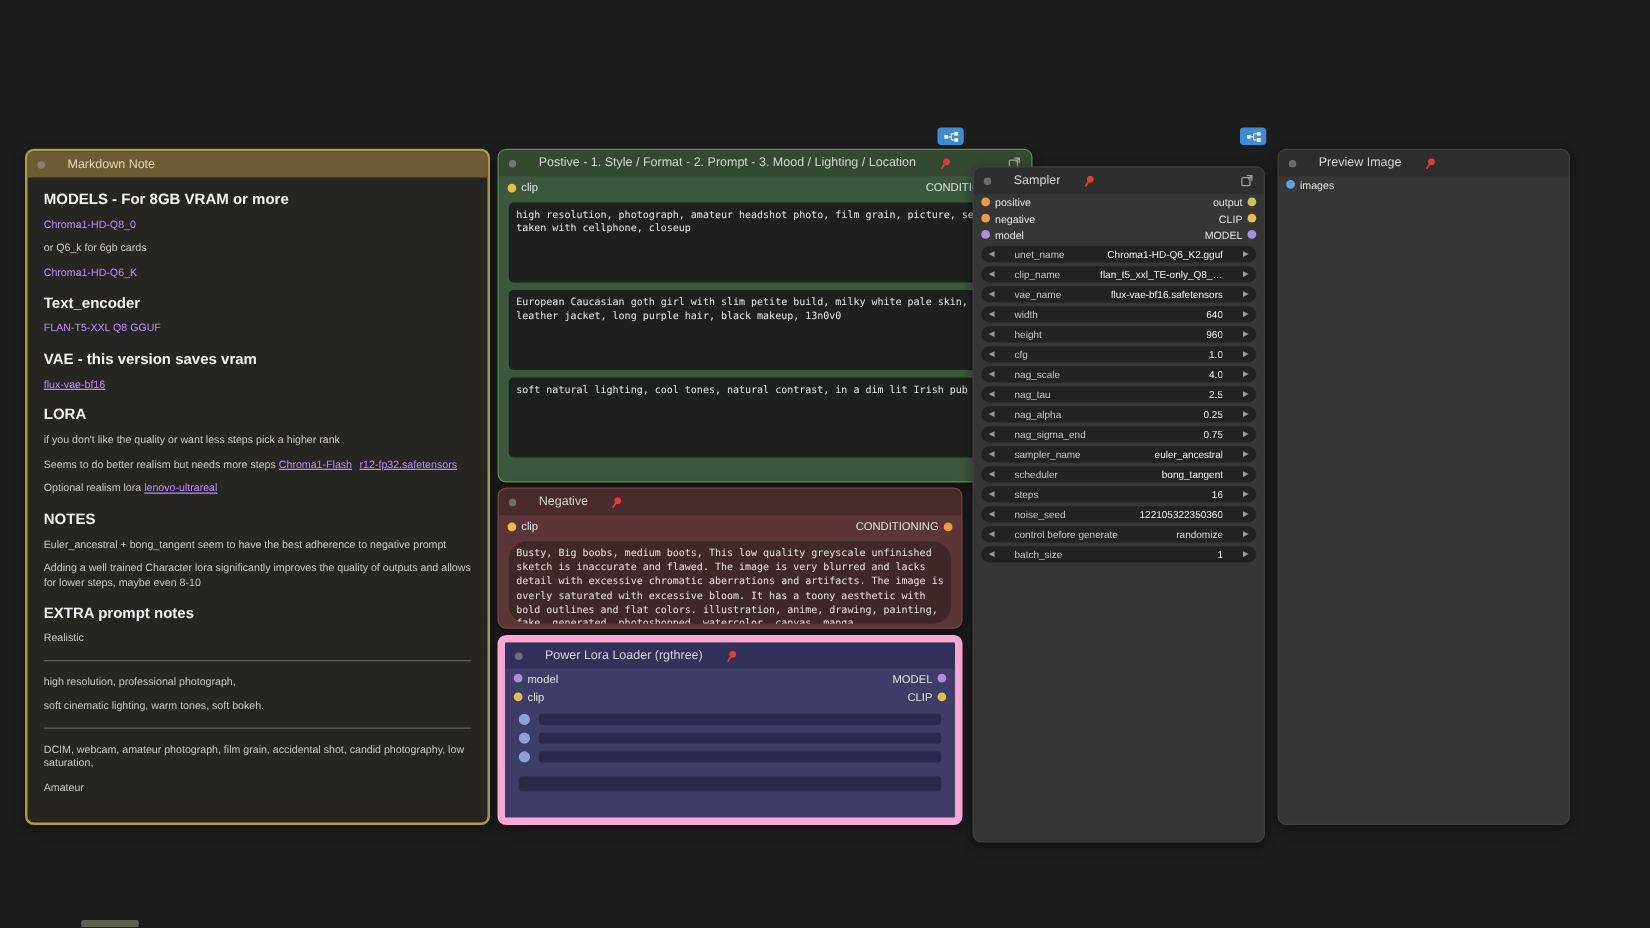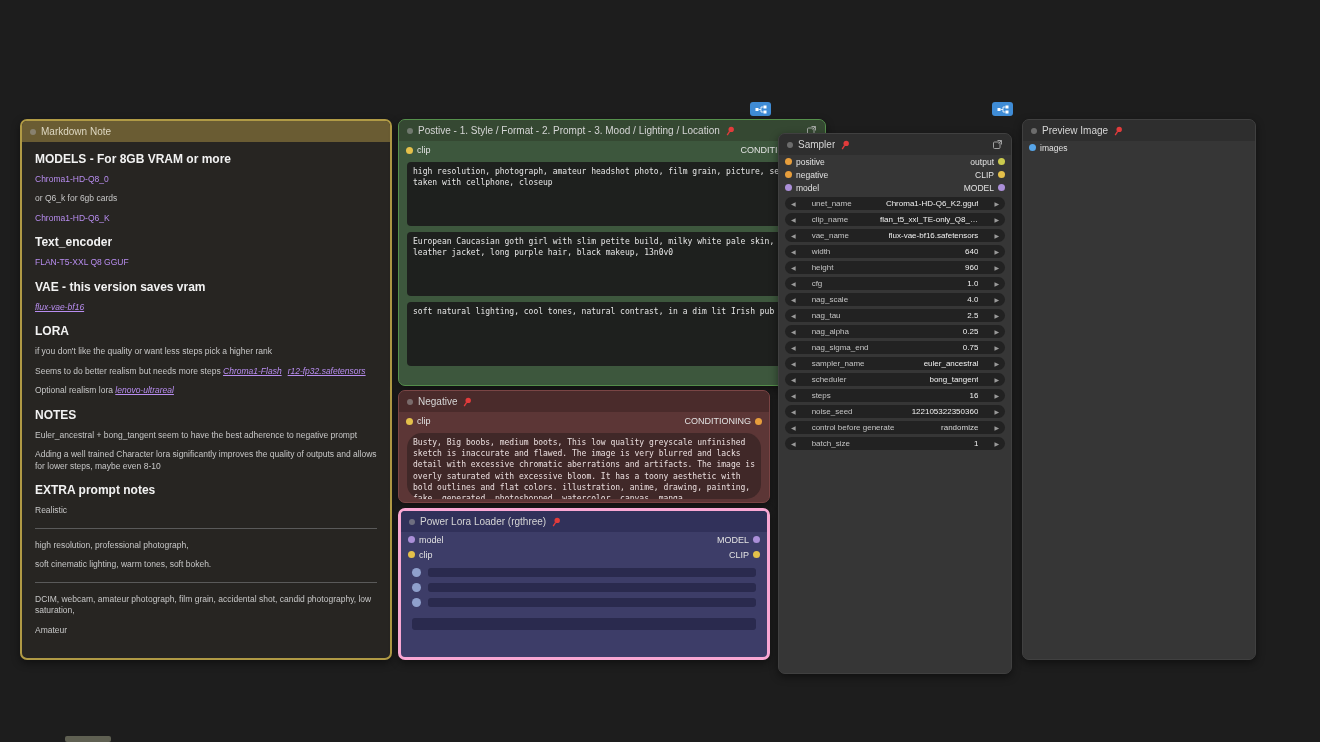--- a/index.html
+++ b/index.html
@@ -2,35 +2,35 @@
 <html style="--canvas-bg: #1d1d1d; --note-border: #b09a45; --note-header: #6a5c33; --note-body: #272522; --link-purple: #b88df0; --positive-border: #55904c; --positive-header: #354832; --positive-body: #3d573d; --prompt-bg: #1e201e; --negative-border: #7a4545; --negative-header: #4a2b2b; --negative-body: #5c3636; --negative-prompt-bg: #402828; --lora-header: #31315a; --lora-body: #3d3d68; --lora-bar: #2a2a4e; --lora-toggle: #8fa0cc; --node-header: #2e2e2e; --node-body: #363636; --widget-bg: #222222; --clip-yellow: #e4c04a; --conditioning-orange: #e79e3c; --model-purple: #ab8fd8; --image-blue: #57a5e8; --output-yellow: #caca4e; --badge-blue: #3f8cd6; --pin-red: #e23b3b;"><head>
 <meta charset="utf-8">
 <style>
   * { box-sizing: border-box; margin: 0; padding: 0; }
   html,body { width:1320px; height:742px; background:#1d1d1d; }
   body { font-family:"Liberation Sans","DejaVu Sans",sans-serif; }
 
   .canvas { position:relative; width:1320px; height:742px; background:var(--canvas-bg,#1d1d1d); overflow:hidden; }
 
   .node { position:absolute; border-radius:7px; box-shadow:0 3px 9px rgba(0,0,0,.45); overflow:hidden; }
-  .node-title { height:21px; display:flex; align-items:center; gap:5px; padding:0 8px; font-size:10px; color:#d5d5d5; }
+  .node-title { height:21px; display:flex; align-items:center; gap:18px; padding:0 8px; font-size:10px; color:#d5d5d5; }
   .collapse-dot { width:6px; height:6px; border-radius:50%; background:#a0a0a0; opacity:.55; flex:none; }
   .title-text { white-space:nowrap; overflow:hidden; text-overflow:ellipsis; }
   .title-spacer { flex:1; }
   .pin-icon { width:10px; height:10px; flex:none; }
   .expand-icon { width:11px; height:11px; flex:none; opacity:.8; cursor:pointer; }
 
   
   .note-node { left:20px; top:119px; width:372px; height:541px; background:var(--note-body,#272522); border:2px solid var(--note-border,#b09a45); }
   .note-node .node-title { background:var(--note-header,#6a5c33); color:#ded8c2; }
   .note-body { padding:4px 13px 0; height:calc(100% - 21px); overflow:hidden; }
   .note-body h2 { font-size:12px; font-weight:bold; color:#f2f2f2; margin:11px 0 2px; }
   .note-body p { font-size:8.5px; color:#c7c7c7; margin:8px 0; line-height:1.35; }
   .note-body a { color:var(--link-purple,#b88df0); text-decoration:none; cursor:pointer; }
-  .note-body a.u { text-decoration:underline;font-style:italic; }
+  .note-body a.u { text-decoration:underline; }
   .note-body a.sp { margin-left:6px; }
   .note-body hr { border:none; border-top:1px solid #5a5a5a; margin:11px 0; }
 
   
   .slot-row { display:flex; justify-content:space-between; align-items:center; padding:0 7px; height:18px; font-size:9px; color:#e2e2e2; }
   .slot { display:flex; align-items:center; gap:4px; }
   .dot { width:7px; height:7px; border-radius:50%; flex:none; }
   .dot.clip { background:var(--clip-yellow,#e4c04a); }
   .dot.cond { background:var(--conditioning-orange,#e79e3c); }
   .dot.model { background:var(--model-purple,#ab8fd8); }
@@ -41,21 +41,21 @@
   .positive-node { left:398px; top:119px; width:428px; height:267px; background:var(--positive-body,#3d573d); border:1px solid var(--positive-border,#55904c); }
   .positive-node .node-title { background:var(--positive-header,#354832); }
   .prompt-box { margin:3px 8px 6px; height:64px; background:var(--prompt-bg,#1e201e); border-radius:4px; padding:4px 6px; font-family:"DejaVu Sans Mono",monospace; font-size:8px; line-height:1.4; color:#e6e6e6; overflow:hidden; cursor:text; }
 
   
   .negative-node { left:398px; top:390px; width:372px; height:113px; background:var(--negative-body,#5c3636); border:1px solid var(--negative-border,#7a4545); }
   .negative-node .node-title { background:var(--negative-header,#4a2b2b); }
   .negative-node .prompt-box { background:var(--negative-prompt-bg,#402828); color:#eadfdf; height:66px;border-radius:15px; }
 
   
-  .lora-node { left:398px; top:508px; width:372px; height:152px; background:var(--lora-body,#3d3d68); border:3px solid #f9a8d4; }
+  .lora-node { left:398px; top:508px; width:372px; height:152px; background:var(--lora-body,#3d3d68); border:6px solid #f9a8d4; }
   .lora-node .node-title { background:var(--lora-header,#31315a); }
   .lora-node .slot-row { height:15px; }
   .lora-row { display:flex; align-items:center; gap:7px; padding:0 11px; margin-top:6px; }
   .lora-toggle { width:9px; height:9px; border-radius:50%; background:var(--lora-toggle,#8fa0cc); flex:none; cursor:pointer; }
   .lora-bar { flex:1; height:9px; border-radius:3px; background:var(--lora-bar,#2a2a4e); }
   .lora-bigbar { margin:11px 11px 0; height:12px; border-radius:3px; background:var(--lora-bar,#2a2a4e); }
 
   
   .grey-node { background:var(--node-body,#363636); border:1px solid #404040; }
   .grey-node .node-title { background:var(--node-header,#2e2e2e); }

